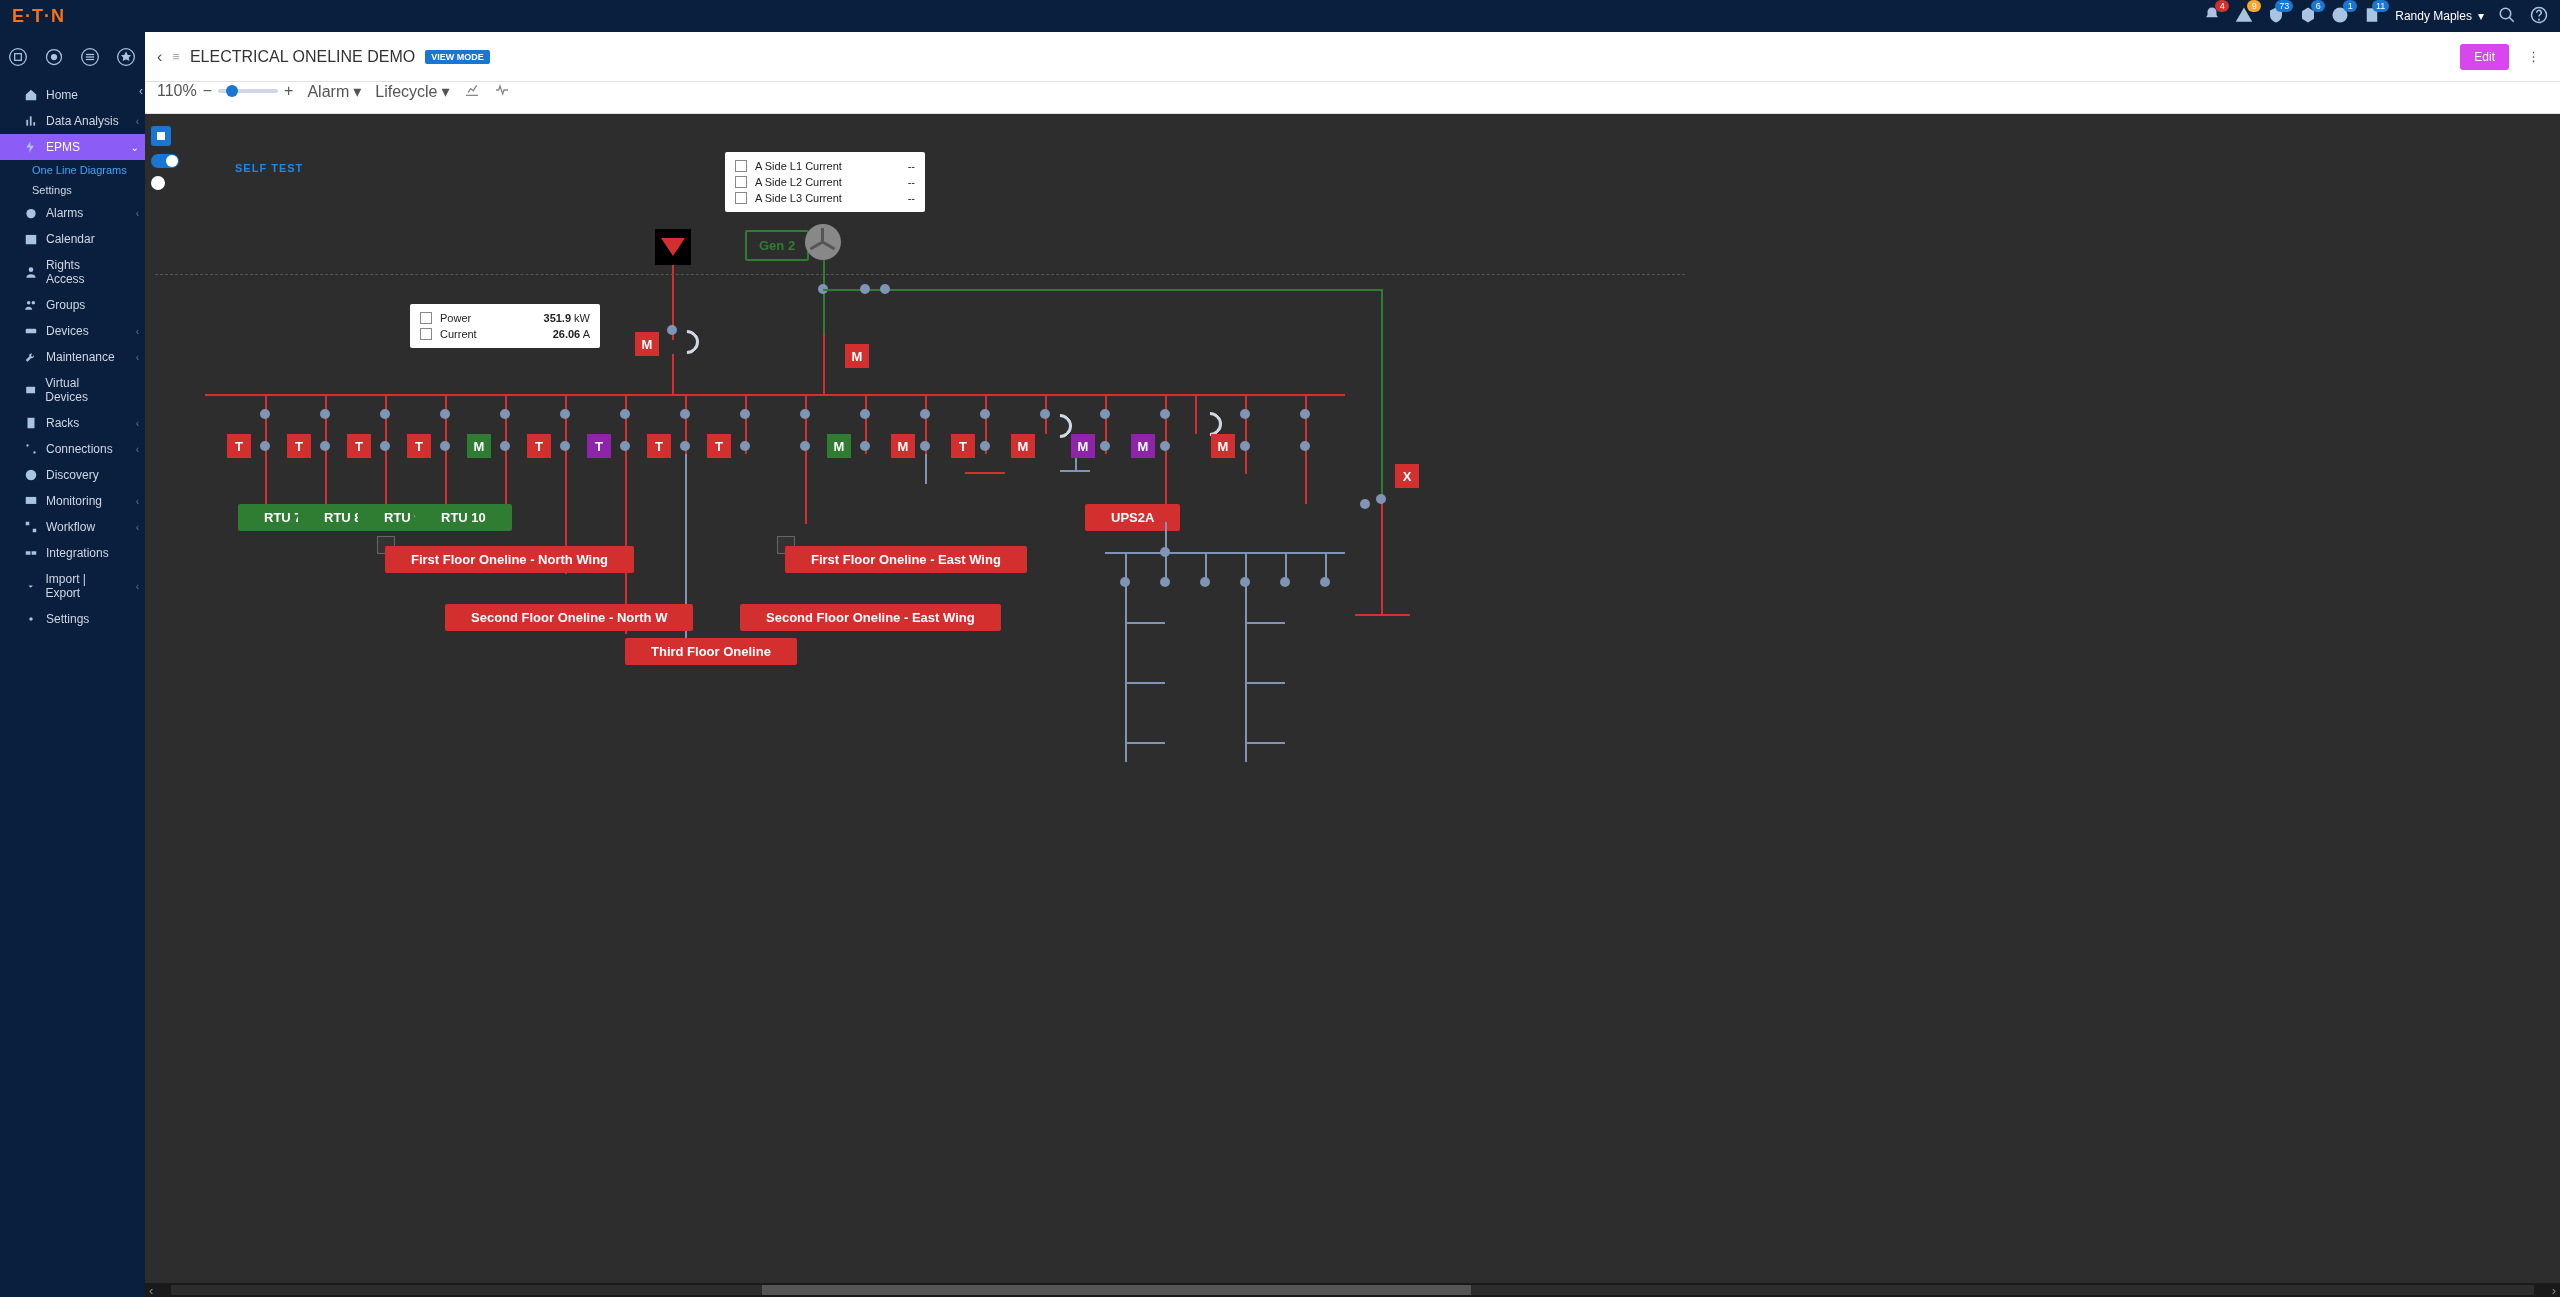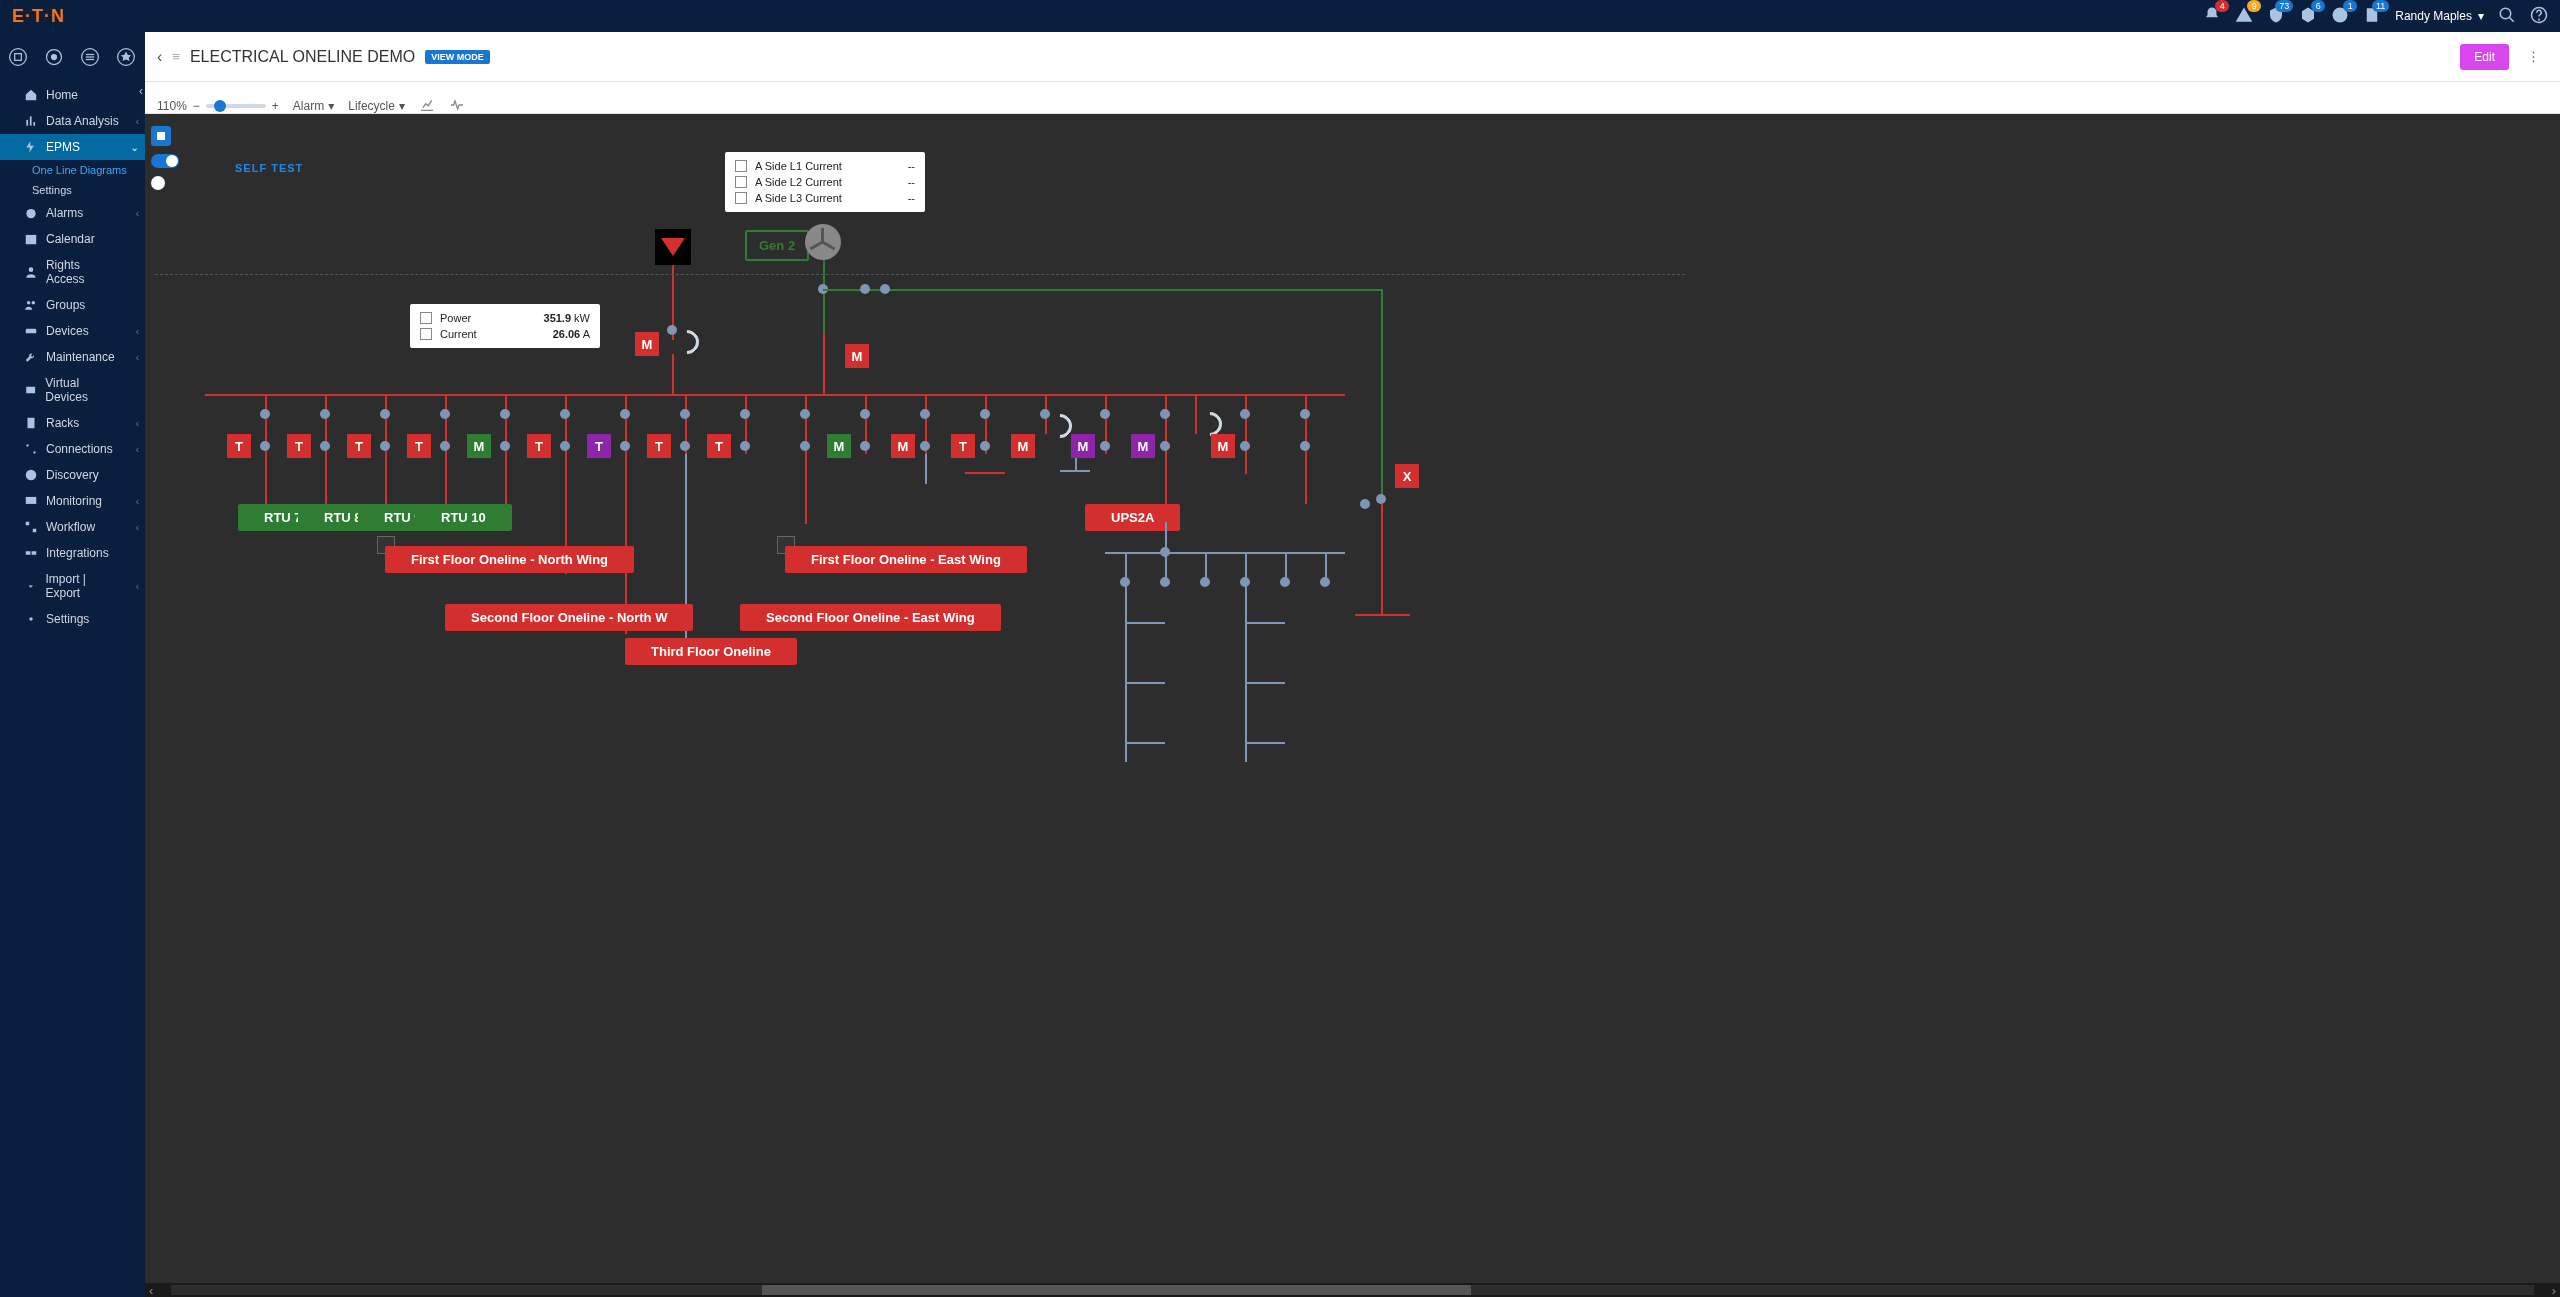--- a/index.html
+++ b/index.html
@@ -11,34 +11,34 @@
 .icon-badge{position:relative;cursor:pointer}
 .icon-badge svg{width:18px;height:18px;fill:#a9c4e0}
 .badge{position:absolute;top:-6px;right:-8px;background:#d32f2f;color:#fff;border-radius:8px;font-size:9px;padding:1px 4px;min-width:14px;text-align:center}
 .badge.y{background:#f9a825}
 .badge.b{background:#1976d2}
 .user{display:flex;align-items:center;gap:6px;cursor:pointer;font-size:12px}
 .main-row{display:flex;height:calc(100vh - 32px)}
 .sidebar{width:145px;background:#0a1e3d;overflow-y:auto;font-size:12px;position:relative}
 .sidebar-collapse{position:absolute;right:2px;top:2px;cursor:pointer;color:#a9c4e0}
 .nav-item{display:flex;align-items:center;gap:8px;padding:6px 24px;cursor:pointer;color:#cfd8e3;position:relative}
-.nav-item.active{background:#0369a1;color:#fff}
+.nav-item.active{background:#8b5cf6;color:#fff}
 .nav-item .chev{position:absolute;right:6px;font-size:10px;color:#5a7a9a}
 .nav-item svg{width:14px;height:14px;fill:#a9c4e0}
 .nav-sub{padding-left:24px;font-size:11px}
 .nav-sub .nav-item{padding:4px 8px}
 .nav-sub .nav-item.sel{color:#42a5f5}
 .content{flex:1;display:flex;flex-direction:column;background:#fff;color:#222}
 .header{height:50px;display:flex;align-items:center;padding:0 12px;gap:10px;border-bottom:1px solid #e0e0e0}
 .header .back{cursor:pointer;color:#555;font-size:16px}
 .header h1{font-size:16px;font-weight:normal;color:#333}
 .view-mode{background:#1976d2;color:#fff;font-size:9px;padding:2px 6px;border-radius:2px;font-weight:bold}
 .edit-btn{margin-left:auto;background:#d946ef;color:#fff;border:none;padding:6px 14px;border-radius:3px;cursor:pointer;font-size:12px}
 .more{cursor:pointer;color:#555;padding:0 8px}
-.toolbar{height:32px;display:flex;align-items:flex-end;padding:0 12px;gap:14px;border-bottom:1px solid #e0e0e0;font-size:12px;color:#555}
+.toolbar{height:32px;display:flex;align-items:flex-start;padding:0 12px;gap:14px;border-bottom:1px solid #e0e0e0;font-size:16px;color:#555}
 .zoom{display:flex;align-items:center;gap:6px}
 .zoom-slider{width:60px;height:4px;background:#cfd8e3;position:relative;border-radius:2px}
 .zoom-slider .thumb{position:absolute;left:8px;top:-4px;width:12px;height:12px;background:#1976d2;border-radius:50%}
 .dd{display:flex;align-items:center;gap:4px;cursor:pointer}
 .tb-icon{width:16px;height:16px;cursor:pointer}
 .canvas-wrap{flex:1;position:relative;overflow:auto;background:#2d2d2d}
 .canvas{position:relative;width:1560px;height:800px;background:#2d2d2d;background-image:radial-gradient(#555 0.5px,transparent 0.5px);background-size:12px 12px}
 .side-ctrl{position:absolute;left:6px;top:12px;display:flex;flex-direction:column;gap:8px}
 .side-ctrl .sc{width:20px;height:20px;background:#1976d2;border-radius:3px;cursor:pointer;display:flex;align-items:center;justify-content:center}
 .side-ctrl .toggle{width:28px;height:14px;background:#1976d2;border-radius:7px;position:relative}

